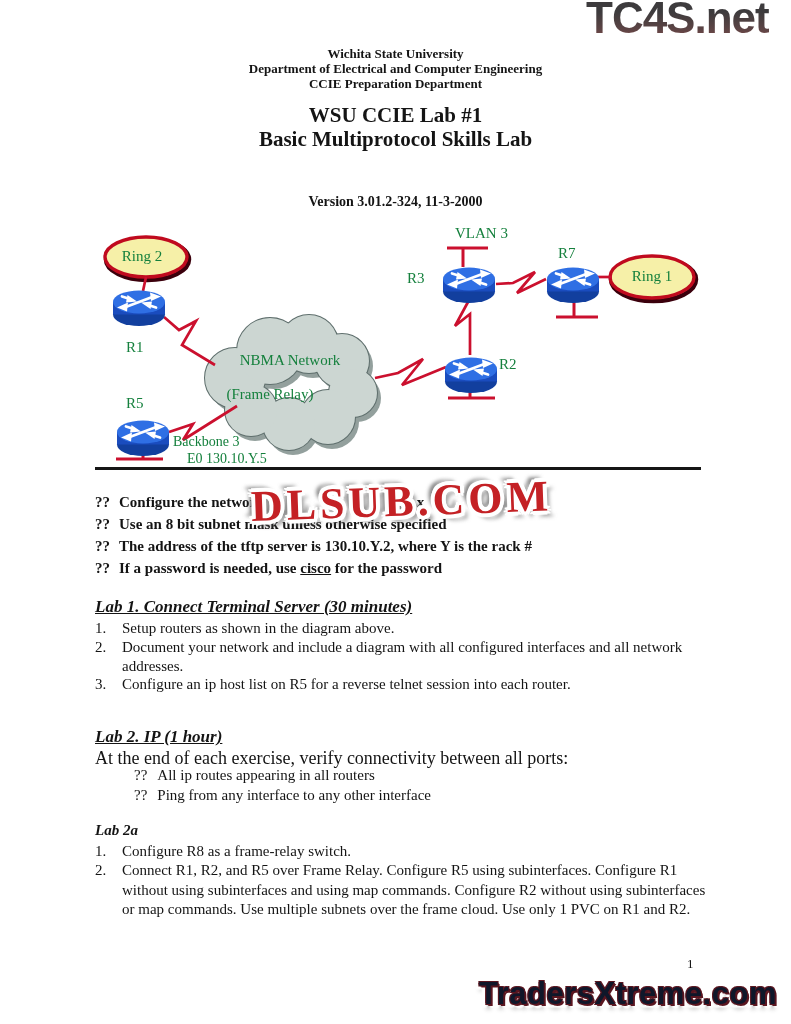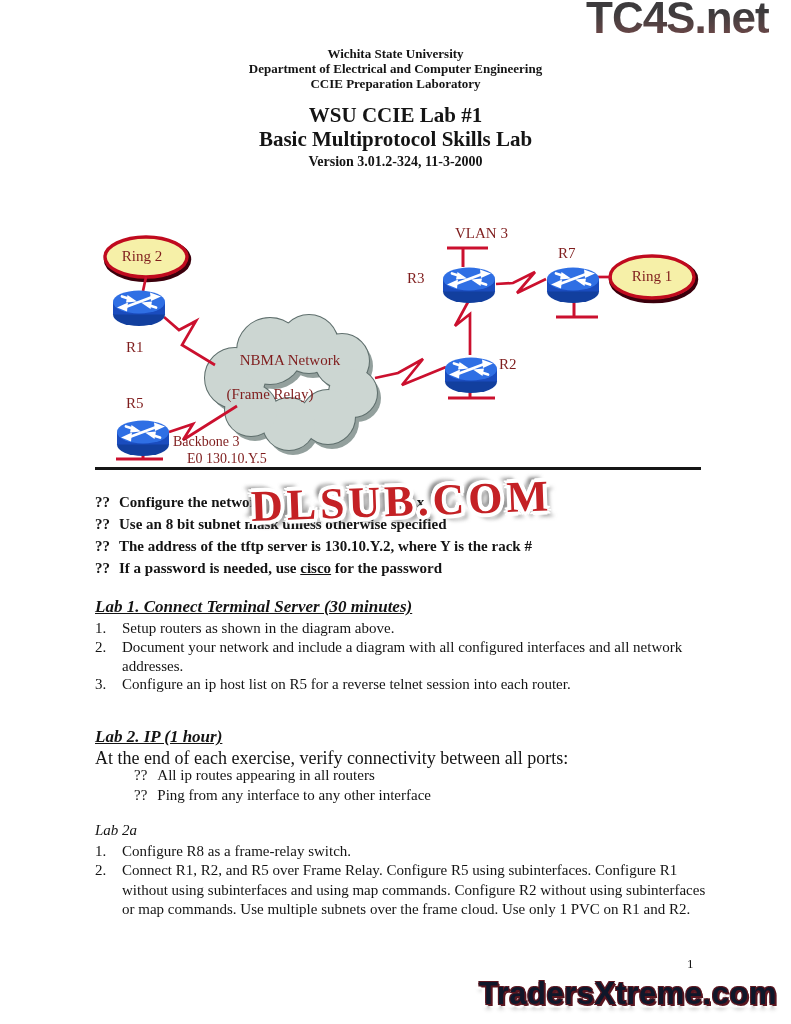--- a/index.html
+++ b/index.html
@@ -34,60 +34,60 @@
       -1px -1px 0 #5a1620, 1px -1px 0 #5a1620, -1px 1px 0 #5a1620, 1px 1px 0 #5a1620,
       2px 2px 0 #5a1620,
       -4px -3px 2px #ffffff, 4px -3px 2px #ffffff, -4px 4px 2px #ffffff, 4px 4px 2px #ffffff,
       0 5px 4px rgba(40,40,40,.35);
   }
 
   
   .hline{left:0;width:791px;text-align:center;font-weight:bold;}
   .h-org{font-size:13px;}
   .h-title{font-size:21px;}
-  .h-version{font-size:14px;}
+  .h-version{font-size:14px;margin-top:40px;}
 
   
   #diagram{left:85px;top:218px;width:630px;height:262px;}
   #diagram svg{position:absolute;left:0;top:0;z-index:1;}
-  .dlabel{position:absolute;z-index:2;font-size:15px;color:#7f1d1d;white-space:nowrap;}
+  .dlabel{position:absolute;z-index:2;font-size:15px;color:#15803d;white-space:nowrap;}
   .dlabel.small{font-size:14px;}
   .dlabel.center{text-align:center;white-space:nowrap;}
   .divider{left:95px;top:467px;width:606px;height:3px;background:#161616;z-index:1;}
 
   
   .note{left:95px;width:625px;font-weight:bold;font-size:15px;z-index:1;white-space:nowrap;}
   .note .qm{margin-right:9px;}
   .note .tail{position:absolute;left:318px;top:0;z-index:7;}
   .u{text-decoration:underline;}
 
   
   .lab-head{left:95px;font-weight:bold;font-style:italic;font-size:17px;
             text-decoration:underline;white-space:nowrap;z-index:1;}
-  .lab-sub{left:95px;font-weight:normal;font-style:italic;font-size:15px;z-index:1;}
+  .lab-sub{left:95px;font-weight:bold;font-style:italic;font-size:15px;z-index:1;}
   .para{left:95px;font-size:18px;z-index:1;white-space:nowrap;}
   .li{left:95px;width:614px;display:flex;font-size:15px;line-height:18.5px;z-index:1;}
   .li .num{width:27px;flex:none;}
   .li .li-text{flex:1;}
   .li2a{line-height:19.5px;}
   .sub-bullet{left:134px;font-size:15px;z-index:1;white-space:nowrap;}
   .sub-bullet .qm2{margin-right:10px;}
 
   .page-num{left:687px;top:956px;font-size:13px;z-index:1;}
 </style>
 </head>
 <body>
 
 <div class="abs wm-top">TC4S.net</div>
 <div class="abs wm-mid">DLSUB.COM</div>
 <div class="abs wm-bottom">TradersXtreme.com</div>
 
 <div class="abs hline h-org" style="top:46px">Wichita State University</div>
 <div class="abs hline h-org" style="top:61px">Department of Electrical and Computer Engineering</div>
-<div class="abs hline h-org" style="top:76px">CCIE Preparation Laboratory</div>
+<div class="abs hline h-org" style="top:76px">CCIE Preparation Department</div>
 <div class="abs hline h-title" style="top:103px">WSU CCIE Lab #1</div>
 <div class="abs hline h-title" style="top:127px">Basic Multiprotocol Skills Lab</div>
 <div class="abs hline h-version" style="top:154px">Version 3.01.2-324, 11-3-2000</div>
 
 <div id="diagram" class="abs">
   <svg width="630" height="262" viewBox="0 0 630 262">
     <defs>
       <g id="routerSym">
         <ellipse cx="27" cy="26.5" rx="26" ry="11.5" fill="#123f9e"></ellipse>
         <rect x="1" y="14" width="52" height="12.5" fill="#1a4cbe"></rect>

